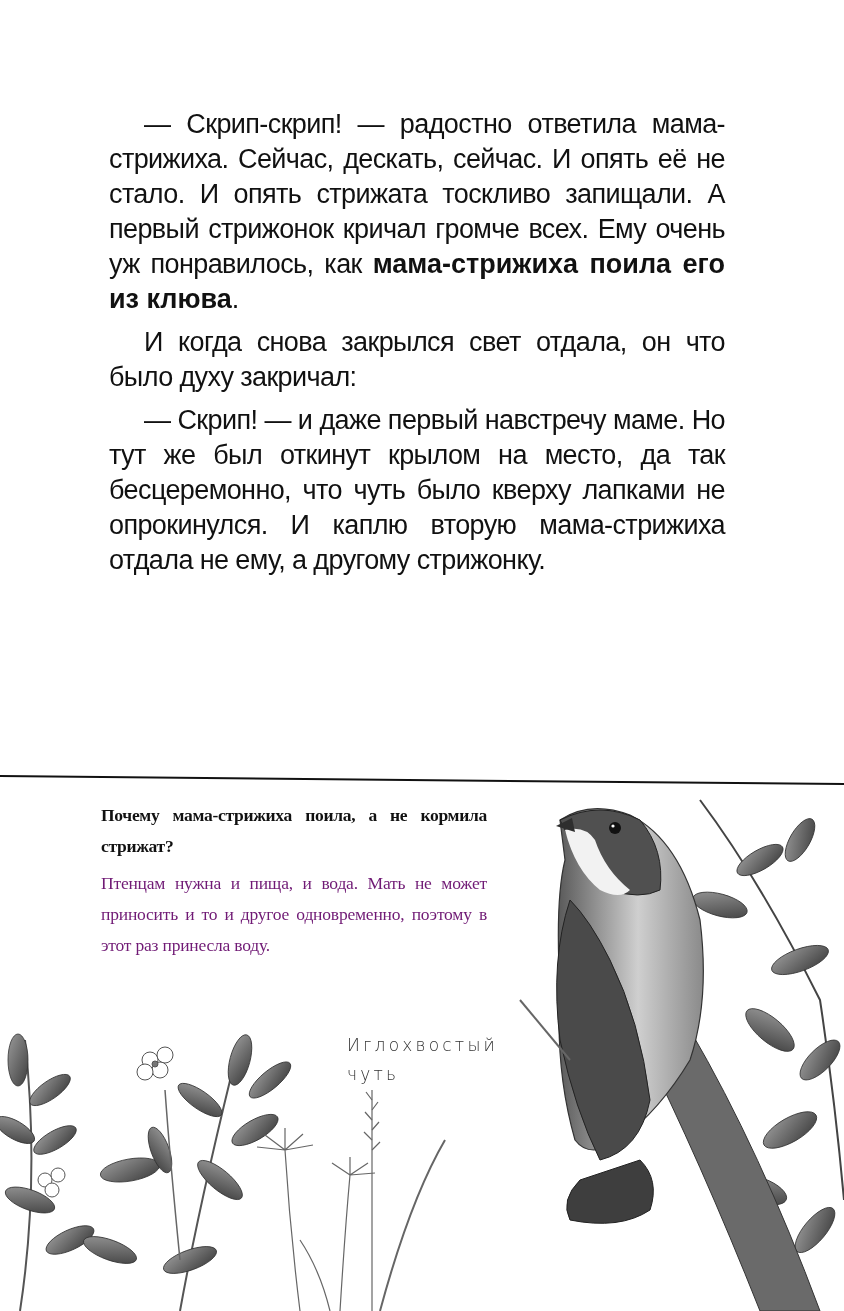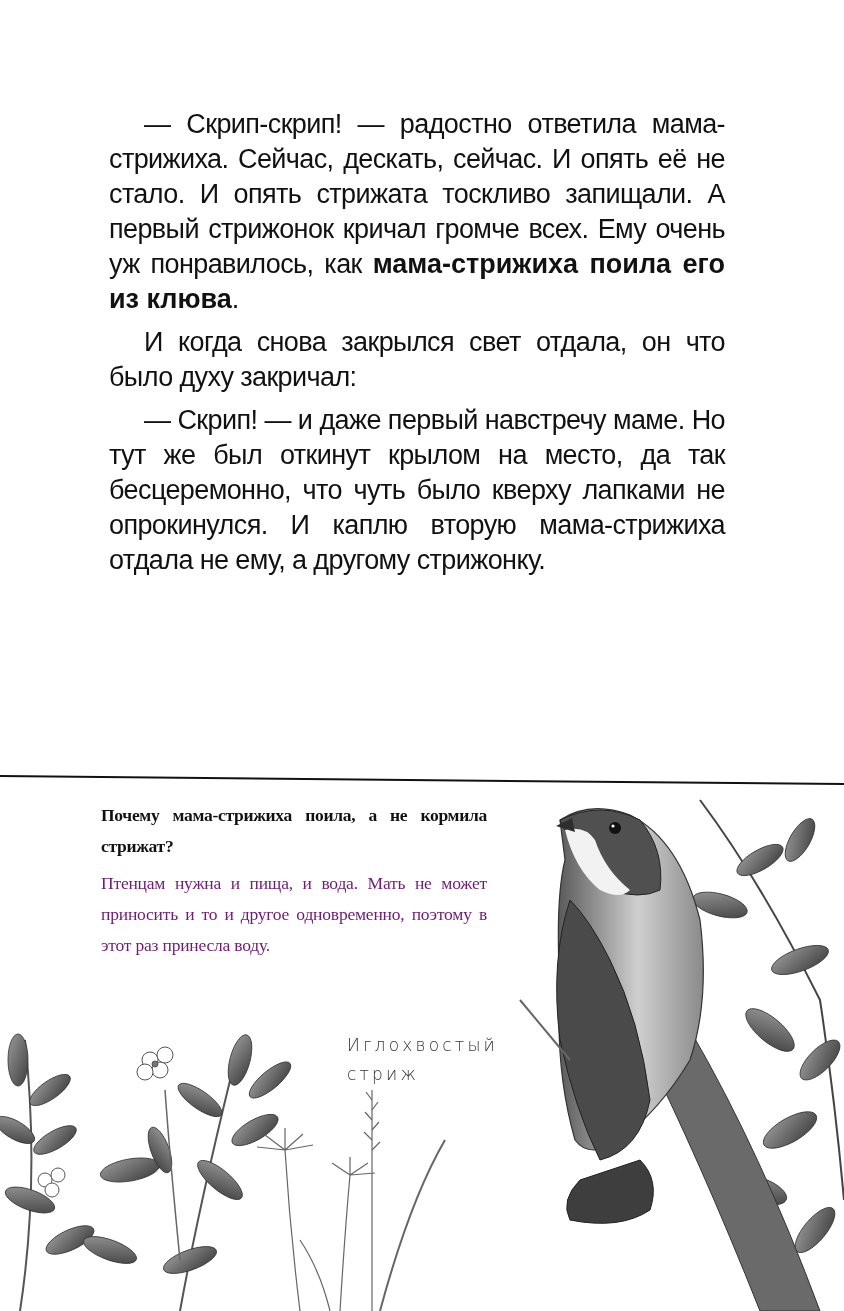--- a/index.html
+++ b/index.html
@@ -122,16 +122,16 @@
     </g>
   </svg>
 
   <div class="sidebar">
     <p class="question">Почему мама-стрижиха поила, а не кормила стрижат?</p>
     <p class="answer">Птенцам нужна и пища, и вода. Мать не может приносить и то и другое одновременно, поэтому в этот раз принесла воду.</p>
   </div>
 
   <div class="caption">
     <div>Иглохвостый</div>
-    <div>стриж</div>
+    <div>чуть</div>
   </div>
 
 </div>
 
 </body></html>

